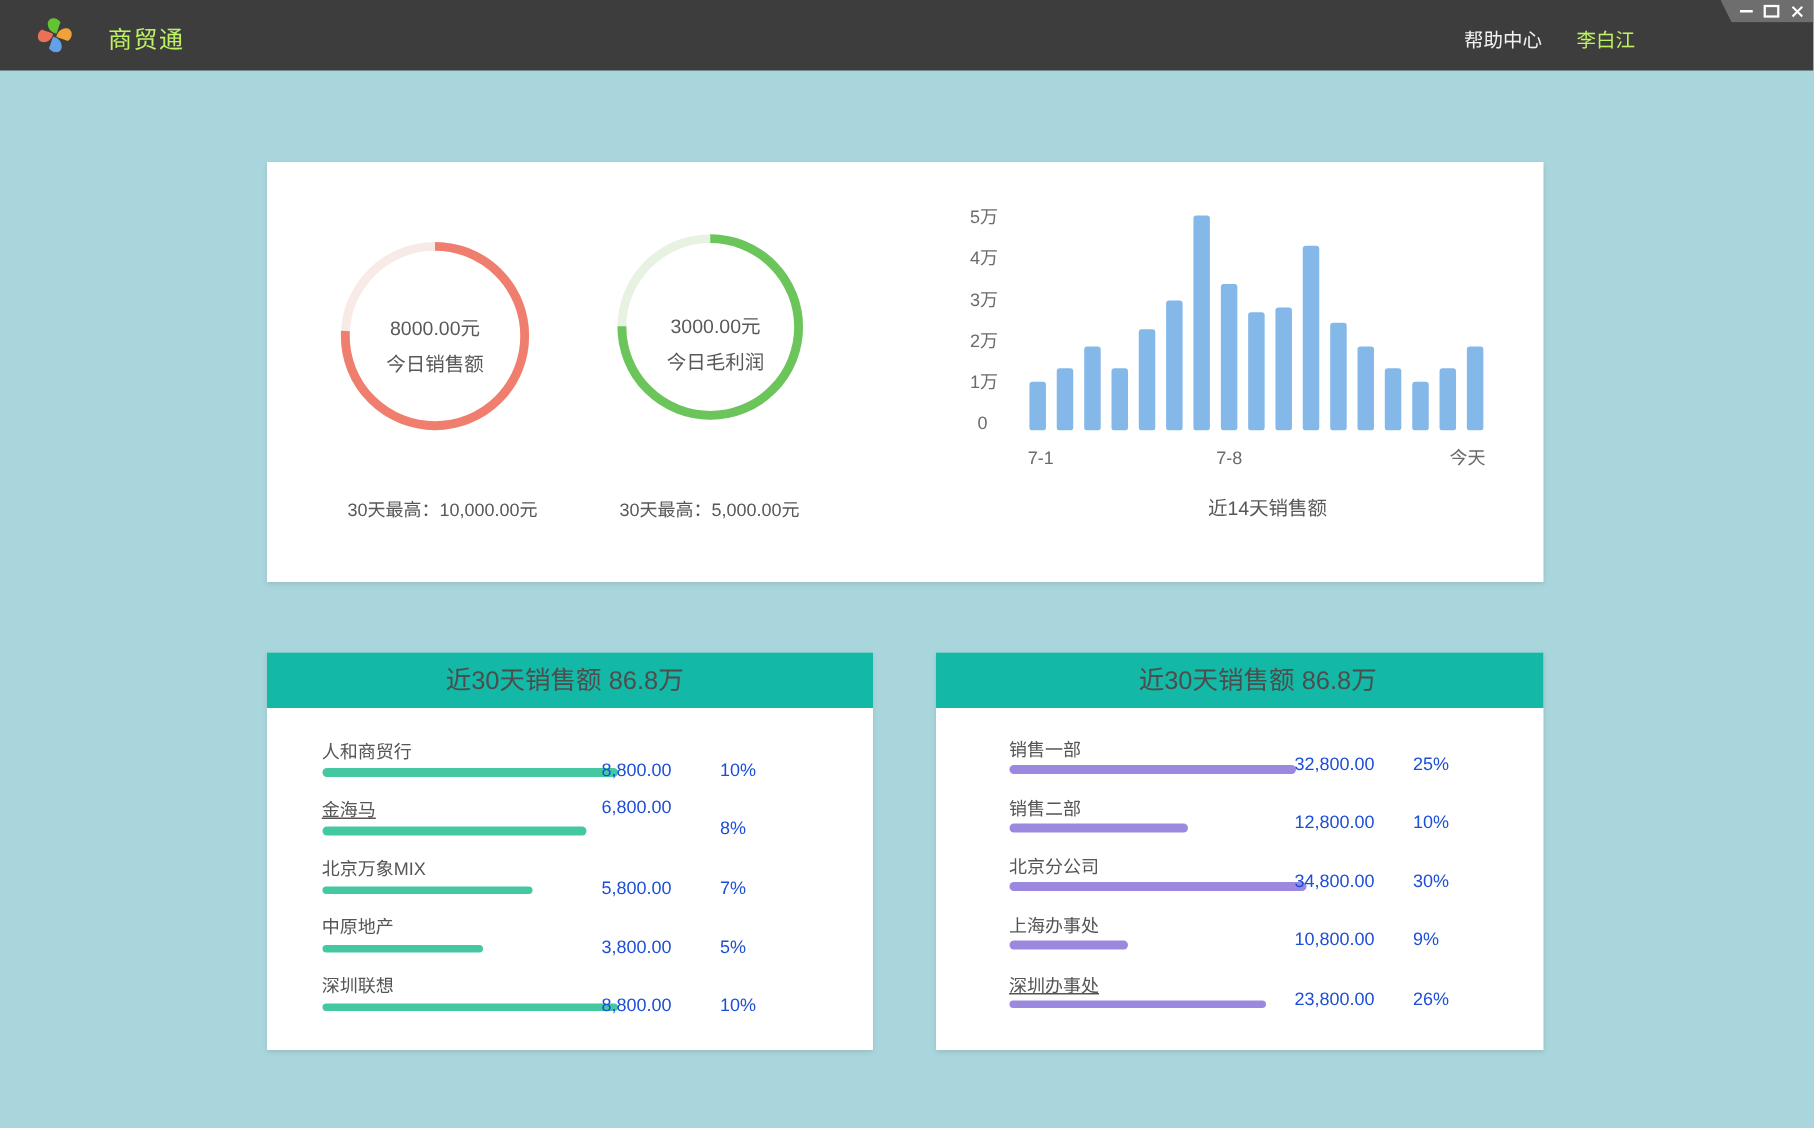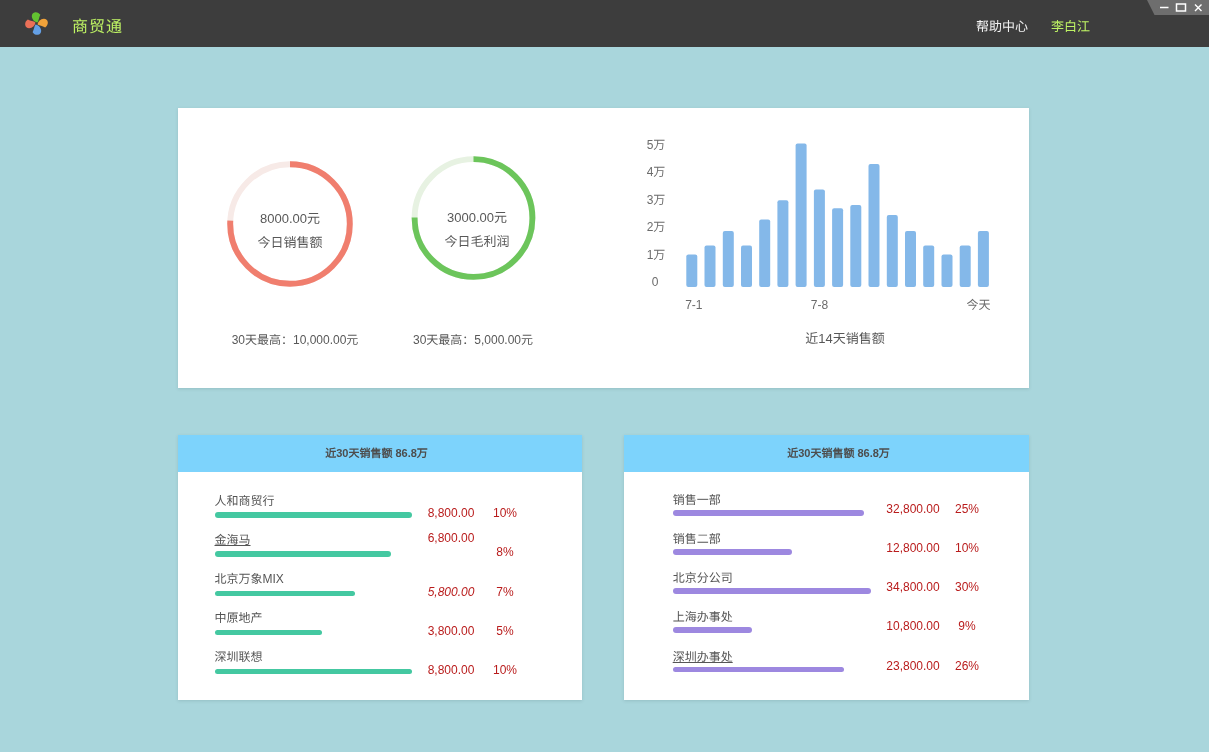--- a/index.html
+++ b/index.html
@@ -15,33 +15,33 @@
 .userlink { position:absolute; right:119px; top:16px; color:#bef264; font-size:13px; }
 .winctl { position:absolute; right:0; top:0; width:62px; height:15px; background:#6e6e6e;
   clip-path:polygon(0 0, 62px 0, 62px 15px, 7.5px 15px); }
 .winctl svg { position:absolute; left:0; top:0; }
 
 
 .card { position:absolute; background:#fff; box-shadow:0 1px 3px rgba(60,90,95,0.18); }
 .card-top { left:178px; top:108px; width:851px; height:280px; }
 .card-bl { left:178px; top:435px; width:404px; height:265px; }
 .card-br { left:624px; top:435px; width:405px; height:265px; }
-.cardhead { position:absolute; left:0; top:0; right:0; height:37px; background:#7dd3fc;
-  text-align:center; line-height:37px; font-size:11px; color:#4d4d4d;font-weight:bold; }
+.cardhead { position:absolute; left:0; top:0; right:0; height:37px; background:#14b8a6;
+  text-align:center; line-height:37px; font-size:17px; color:#4d4d4d; }
 
 
 .dtext { position:absolute; text-align:center; color:#585858; font-size:13px; }
 .dmax { position:absolute; text-align:center; color:#585858; font-size:12px; white-space:nowrap; }
 
 
 .row-label { position:absolute; font-size:12px; color:#555; white-space:nowrap; }
 .pbar { position:absolute; height:5.5px; border-radius:3px; }
 .pbar.g { background:#44c8a1; }
 .pbar.p { background:#9d88e0; }
-.rowval { position:absolute; font-size:12px; color:#b91c1c; text-align:center; white-space:nowrap; }
+.rowval { position:absolute; font-size:12px; color:#1d4ed8; text-align:left; white-space:nowrap; }
 </style>
 </head>
 <body>
 
 <div class="topbar">
   <svg class="logo" width="23" height="23" viewBox="-13 -13 26 26">
     <g>
       <path d="M 1.2 1.2 C 1.8 -2.2 4.4 -5.0 8.2 -5.3 C 10.6 -5.4 12.6 -3.8 12.8 -1.4 C 13.0 1.2 11.6 3.2 9.8 4.4 C 6.6 2.8 3.4 2.5 1.2 1.2 Z" fill="#f0a23a"></path>
       <path transform="rotate(-90)" d="M 1.2 1.2 C 1.8 -2.2 4.4 -5.0 8.2 -5.3 C 10.6 -5.4 12.6 -3.8 12.8 -1.4 C 13.0 1.2 11.6 3.2 9.8 4.4 C 6.6 2.8 3.4 2.5 1.2 1.2 Z" fill="#63c331"></path>
       <path transform="rotate(90)" d="M 1.2 1.2 C 1.8 -2.2 4.4 -5.0 8.2 -5.3 C 10.6 -5.4 12.6 -3.8 12.8 -1.4 C 13.0 1.2 11.6 3.2 9.8 4.4 C 6.6 2.8 3.4 2.5 1.2 1.2 Z" fill="#64a0e6"></path>
@@ -125,21 +125,21 @@
   <div class="row-label" style="left:36.5px; top:56.1px;">人和商贸行</div>
   <div class="pbar g" style="left:36.5px; top:77.4px; width:197px;"></div>
   <div class="rowval" style="left:223px; top:71.4px; width:100px;">8,800.00</div>
   <div class="rowval" style="left:302px; top:71.4px; width:50px;">10%</div>
   <div class="row-label" style="left:36.5px; top:95.1px;text-decoration:underline;">金海马</div>
   <div class="pbar g" style="left:36.5px; top:116.4px; width:176px;"></div>
   <div class="rowval" style="left:223px; top:96px; width:100px;">6,800.00</div>
   <div class="rowval" style="left:302px; top:110.4px; width:50px;">8%</div>
   <div class="row-label" style="left:36.5px; top:134.2px;">北京万象MIX</div>
   <div class="pbar g" style="left:36.5px; top:155.5px; width:140px;"></div>
-  <div class="rowval" style="left:223px; top:149.5px; width:100px;font-style:italic;">5,800.00</div>
+  <div class="rowval" style="left:223px; top:149.5px; width:100px;">5,800.00</div>
   <div class="rowval" style="left:302px; top:149.5px; width:50px;">7%</div>
   <div class="row-label" style="left:36.5px; top:173.2px;">中原地产</div>
   <div class="pbar g" style="left:36.5px; top:194.5px; width:107px;"></div>
   <div class="rowval" style="left:223px; top:188.5px; width:100px;">3,800.00</div>
   <div class="rowval" style="left:302px; top:188.5px; width:50px;">5%</div>
   <div class="row-label" style="left:36.5px; top:212.3px;">深圳联想</div>
   <div class="pbar g" style="left:36.5px; top:233.6px; width:197px;"></div>
   <div class="rowval" style="left:223px; top:227.6px; width:100px;">8,800.00</div>
   <div class="rowval" style="left:302px; top:227.6px; width:50px;">10%</div>
 </div>

